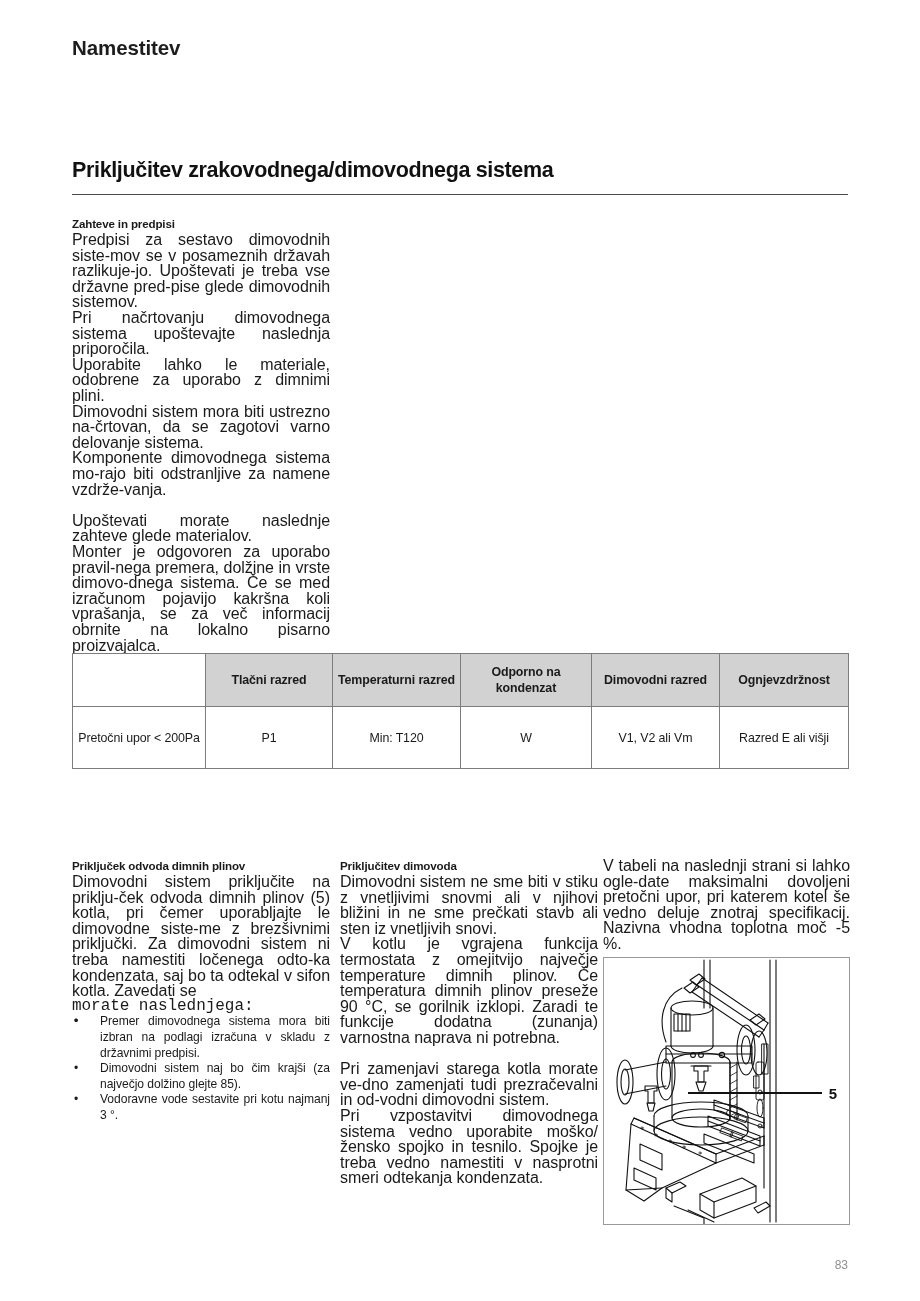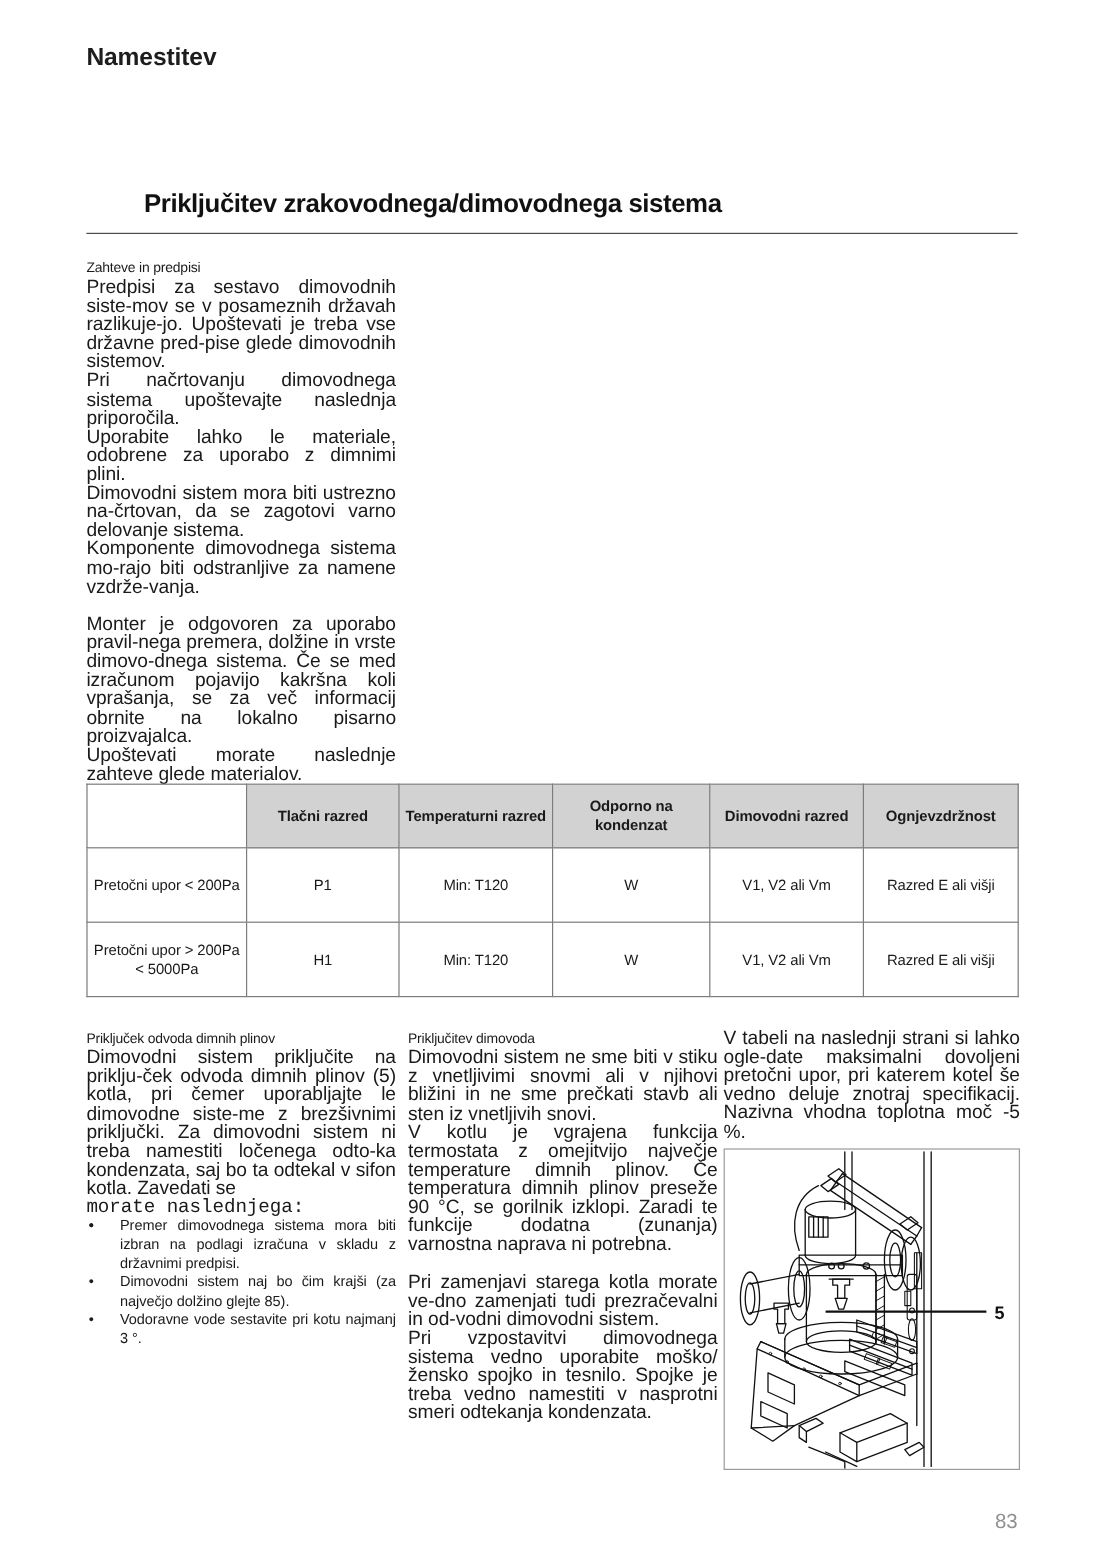--- a/index.html
+++ b/index.html
@@ -35,41 +35,40 @@
   
   .section-heading {
     position: absolute;
     left: 72px;
     top: 158px;
     font-size: 21.5px;
     font-weight: bold;
     letter-spacing: -0.35px;
     color: #111111;
     white-space: nowrap;
-    margin-left: 48px;
   }
   .heading-rule {
     position: absolute;
     left: 72px;
     top: 194px;
     width: 776px;
     height: 1px;
     background: #4a4a4a;
   }
 
   
   .intro-col {
     position: absolute;
     left: 72px;
     top: 216px;
     width: 258px;
   }
   .sub-heading {
     font-size: 11.6px;
-    font-weight: normal;
+    font-weight: bold;
     line-height: 15.6px;
     margin: 0 0 0.5px 0;
     letter-spacing: -0.15px;
   }
   .body-par {
     font-size: 16px;
     line-height: 15.6px;
     text-align: justify;
     margin: 0;
     letter-spacing: -0.05px;
@@ -171,21 +170,21 @@
     display: block;
     width: 100%;
     height: 100%;
   }
 
   
   .page-number {
     position: absolute;
     right: 72px;
     top: 1258px;
-    font-size: 17px;
+    font-size: 12px;
     color: #8f8f8f;
     text-align: right;
   }
 </style>
 </head>
 <body>
 
 <div class="page">
 
   <div class="running-head">Namestitev</div>
@@ -194,22 +193,22 @@
   <div class="heading-rule"></div>
 
   <div class="intro-col">
     <p class="sub-heading">Zahteve in predpisi</p>
     <p class="body-par">Predpisi za sestavo dimovodnih siste-mov se v posameznih državah razlikuje-jo. Upoštevati je treba vse državne pred-pise glede dimovodnih sistemov.</p>
     <p class="body-par">Pri načrtovanju dimovodnega sistema upoštevajte naslednja priporočila.</p>
     <p class="body-par">Uporabite lahko le materiale, odobrene za uporabo z dimnimi plini.</p>
     <p class="body-par">Dimovodni sistem mora biti ustrezno na-črtovan, da se zagotovi varno delovanje sistema.</p>
     <p class="body-par">Komponente dimovodnega sistema mo-rajo biti odstranljive za namene vzdrže-vanja.</p>
     <div class="gap-par"></div>
+    <p class="body-par">Upoštevati morate naslednje zahteve glede materialov.</p>
     <p class="body-par">Monter je odgovoren za uporabo pravil-nega premera, dolžine in vrste dimovo-dnega sistema. Če se med izračunom pojavijo kakršna koli vprašanja, se za več informacij obrnite na lokalno pisarno proizvajalca.</p>
-    <p class="body-par">Upoštevati morate naslednje zahteve glede materialov.</p>
   </div>
 
   <table class="spec-table">
     <colgroup>
       <col class="col-0">
         <col class="col-1">
         <col class="col-2">
       <col class="col-3">
         <col class="col-4">
         <col class="col-5">
@@ -226,28 +225,20 @@
     </thead>
     <tbody>
       <tr>
         <td>Pretočni upor &lt; 200Pa</td>
         <td>P1</td>
         <td>Min: T120</td>
         <td>W</td>
         <td>V1, V2 ali Vm</td>
         <td>Razred E ali višji</td>
       </tr>
-      <tr>
-        <td>Pretočni upor &gt; 200Pa  &lt; 5000Pa</td>
-        <td>H1</td>
-        <td>Min: T120</td>
-        <td>W</td>
-        <td>V1, V2 ali Vm</td>
-        <td>Razred E ali višji</td>
-      </tr>
     </tbody>
   </table>
 
   <div class="lower-col c1">
     <p class="sub-heading">Priključek odvoda dimnih plinov</p>
     <p class="body-par">Dimovodni sistem priključite na priklju-ček odvoda dimnih plinov (5) kotla, pri čemer uporabljajte le dimovodne siste-me z brezšivnimi priključki. Za dimovodni sistem ni treba namestiti ločenega odto-ka kondenzata, saj bo ta odtekal v sifon kotla. Zavedati se</p>
     <p class="body-par last-left">morate naslednjega:</p>
     <ul class="bullets">
       <li>
         <span class="bullet-mark">•</span>

